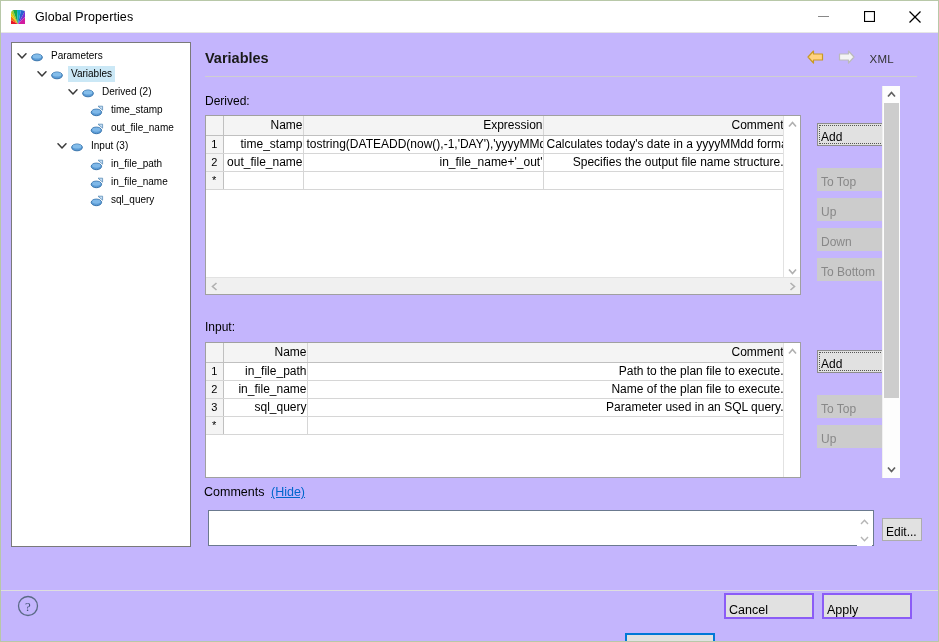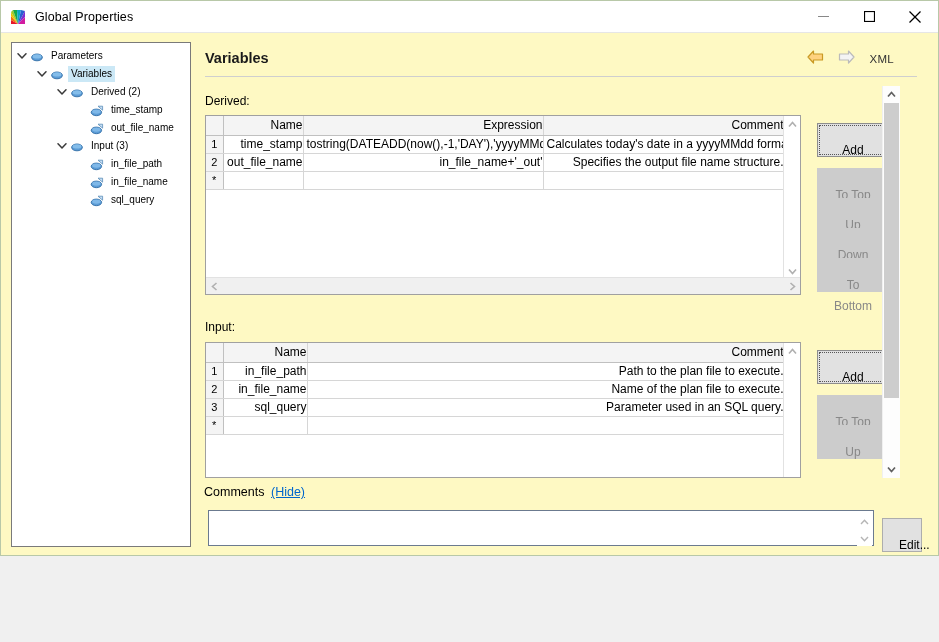--- a/index.html
+++ b/index.html
@@ -11,22 +11,22 @@
     height: 642px;
     overflow: hidden;
     font-family: "Liberation Sans", sans-serif;
     font-size: 12px;
     color: #000;
     background: #f0f0f0;
   }
   #app {
     position: relative;
     width: 939px;
-    height: 556px;
-    background: #fef9c3;
+    height: 642px;
+    background: #c4b5fd;
     border: 1px solid #b8c8a8;
     box-sizing: border-box;
     overflow: hidden;
   }
 
   
   .titlebar {
     position: absolute;
     left: 0; top: 0;
     width: 937px; height: 31px;
@@ -250,22 +250,22 @@
   }
 
   
   .btn {
     font-family: "Liberation Sans", sans-serif;
     font-size: 12px;
     color: #000;
     background: #e1e1e1;
     border: 1px solid #adadad;
     box-sizing: border-box;
-    padding: 16px;
-    text-align: center;
+    padding: 3px;
+    text-align: left;
     cursor: default;
   }
   .side-btn {
     position: absolute;
     width: 72px; height: 23px;
     line-height: 21px;
   }
   .side-btn.enabled {
     background: #e1e1e1;
     border: 1px solid #8d8d8d;
@@ -420,21 +420,21 @@
             </svg>
           </span>
           <span class="node-icon">
             <svg width="14" height="14" viewBox="0 0 14 14">
               <ellipse cx="7" cy="7.4" rx="5.4" ry="3.4" fill="#5b9bd5" stroke="#2f6ca6" stroke-width="0.9"></ellipse>
               <ellipse cx="7" cy="6.4" rx="4.4" ry="2.1" fill="#84bdea"></ellipse>
             </svg>
           </span>
           <span class="tree-label">Variables</span>
         </div>
-        <div class="tree-row" style="padding-left: 42px;">
+        <div class="tree-row" style="padding-left: 42px; margin-left: 11px;">
           <span class="twisty">
             <svg width="10" height="8" viewBox="0 0 10 8">
               <path d="M1 1.8 L5 6 L9 1.8" fill="none" stroke="#3a3a3a" stroke-width="1.5" stroke-linecap="round" stroke-linejoin="round"></path>
             </svg>
           </span>
           <span class="node-icon">
             <svg width="14" height="14" viewBox="0 0 14 14">
               <ellipse cx="7" cy="7.4" rx="5.4" ry="3.4" fill="#5b9bd5" stroke="#2f6ca6" stroke-width="0.9"></ellipse>
               <ellipse cx="7" cy="6.4" rx="4.4" ry="2.1" fill="#84bdea"></ellipse>
             </svg>

